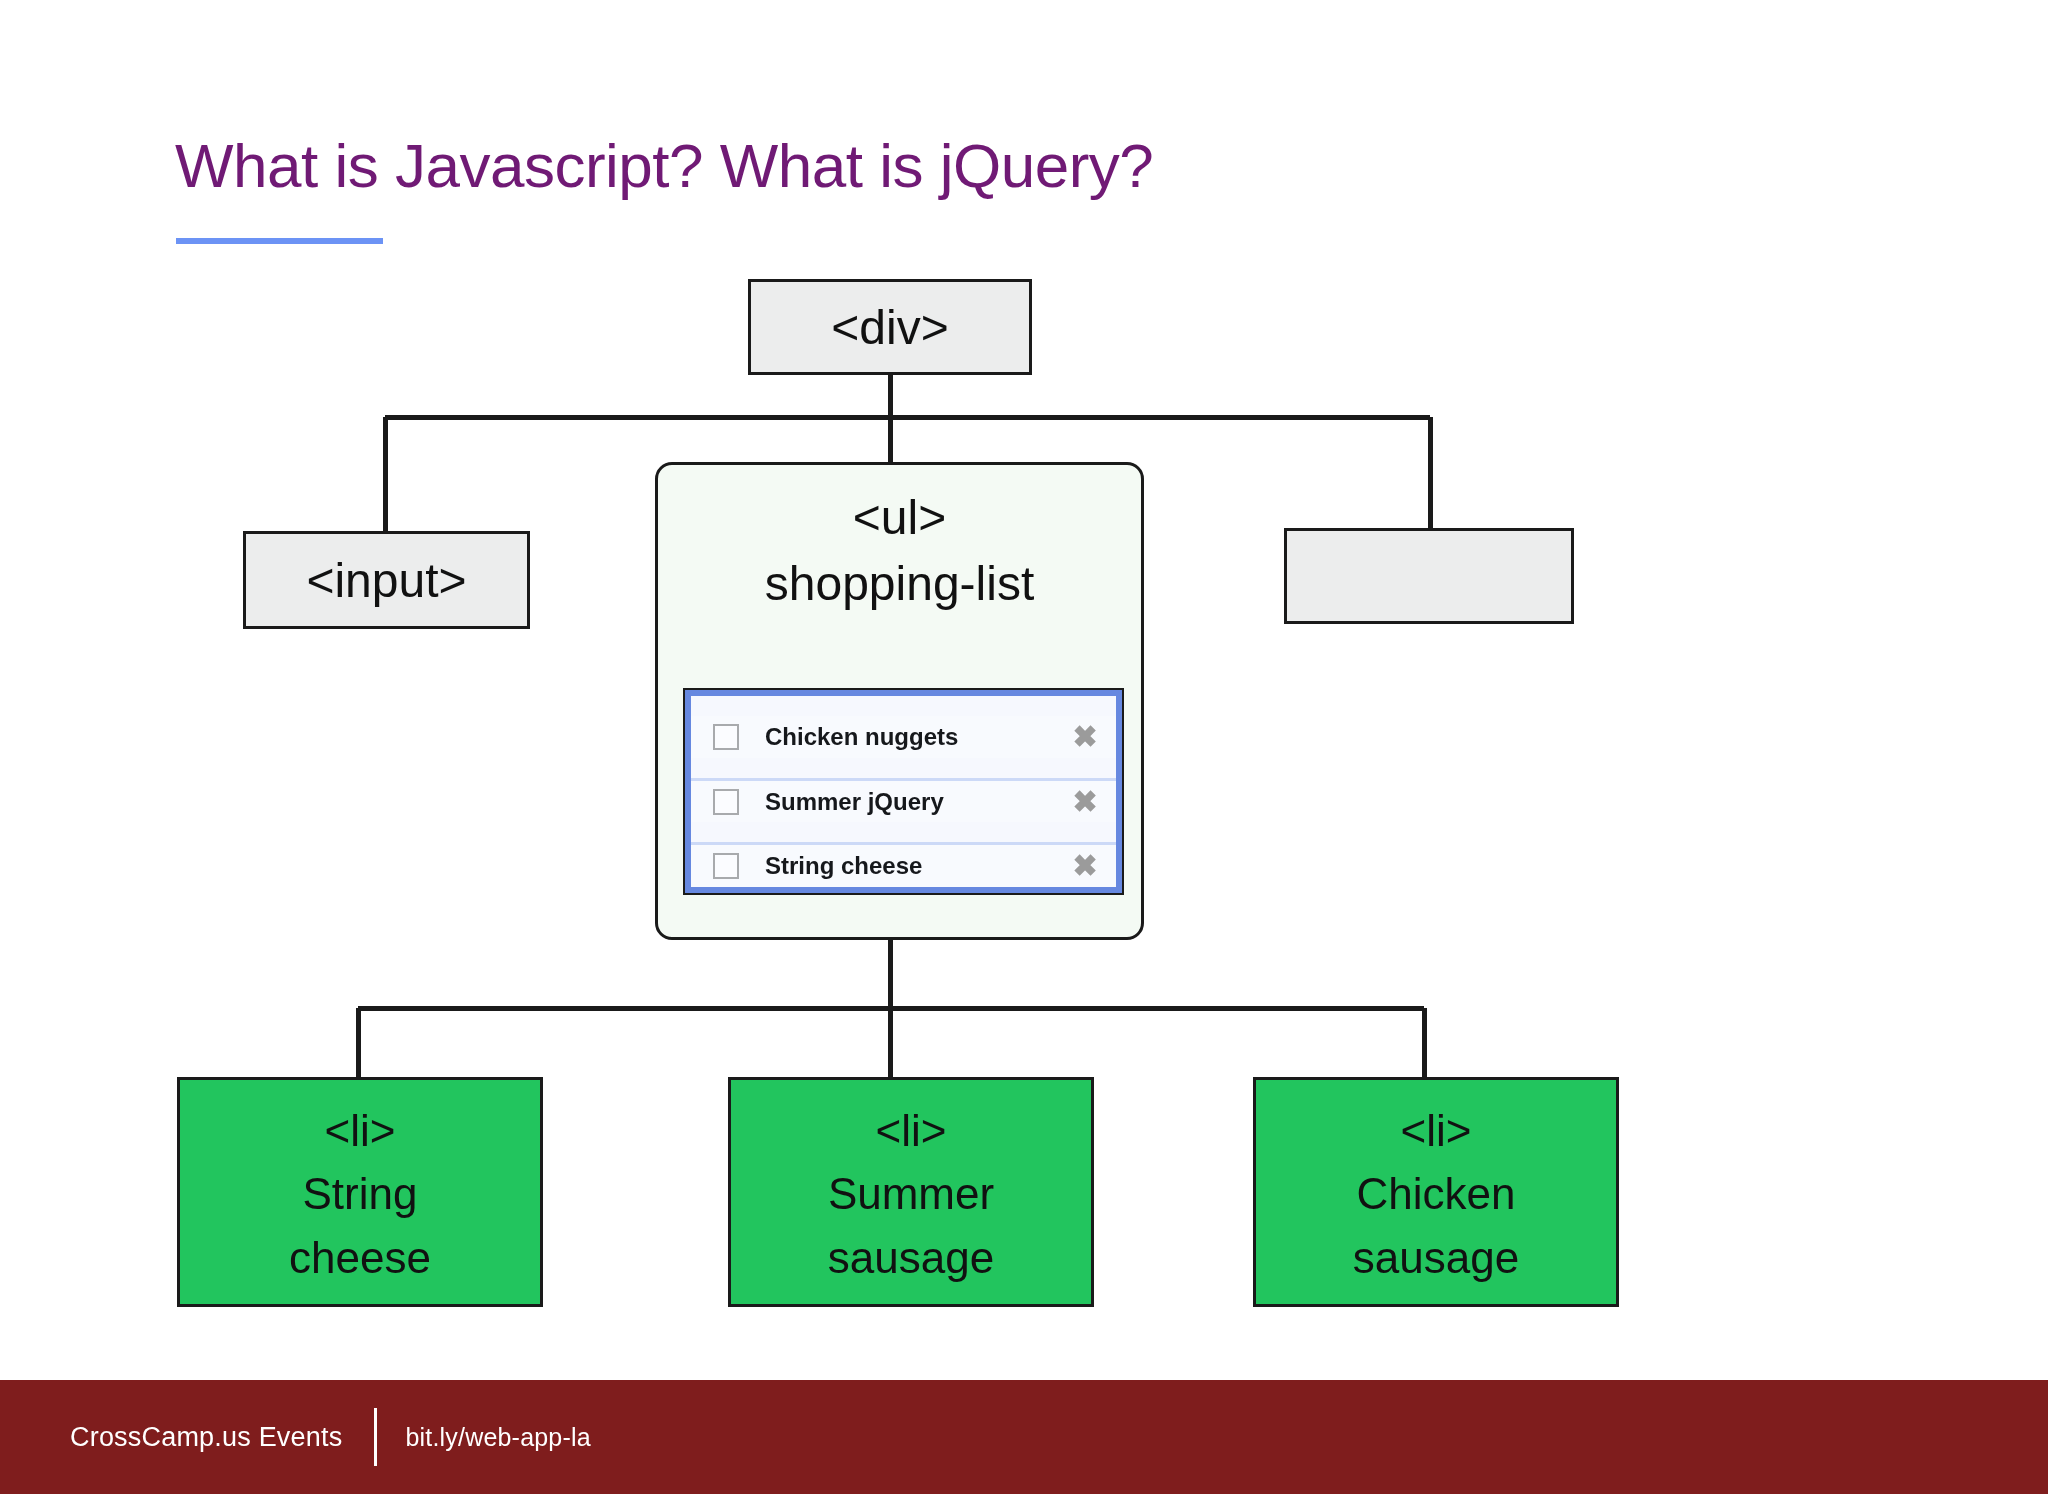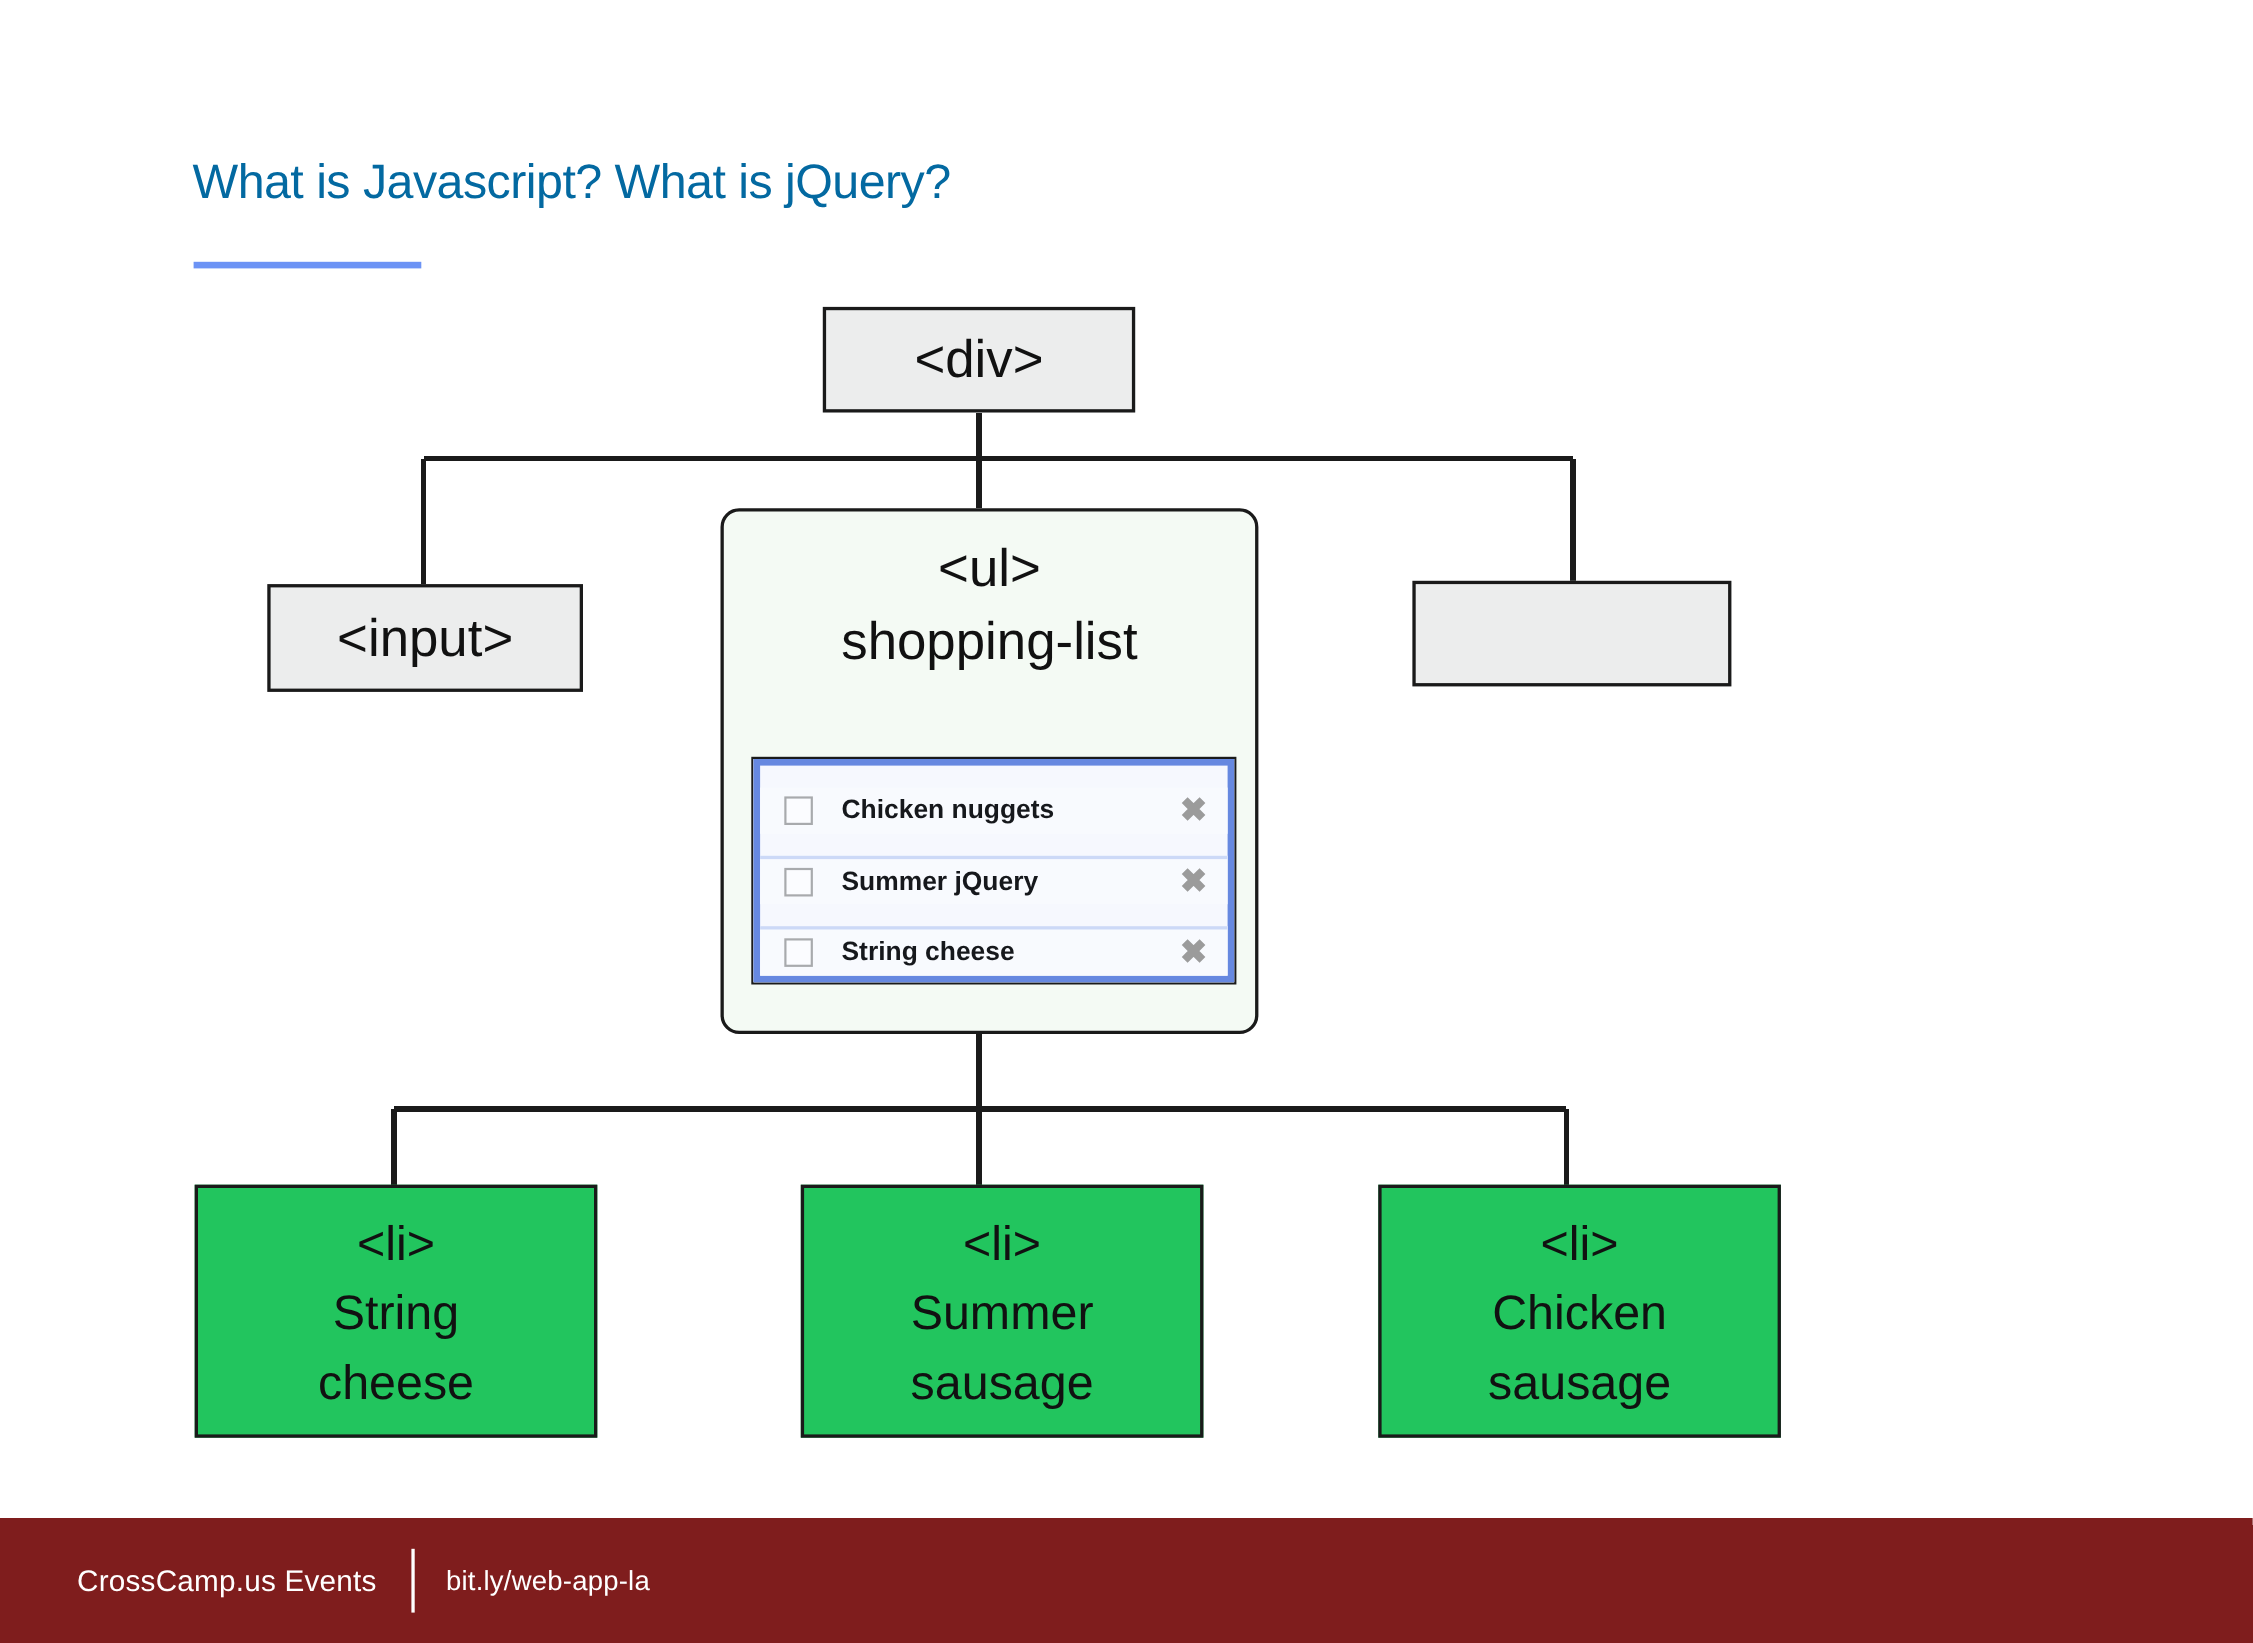--- a/index.html
+++ b/index.html
@@ -18,24 +18,24 @@
     width: 2048px;
     height: 1494px;
     background: #ffffff;
   }
 
   
   .title {
     position: absolute;
     left: 175px;
     top: 128px;
-    font-size: 44px;
+    font-size: 62px;
     line-height: 76px;
     font-weight: 400;
-    color: #0369a1;
+    color: #701a75;
     letter-spacing: -0.5px;
     white-space: nowrap;
   }
   .title-underline {
     position: absolute;
     left: 176px;
     top: 238px;
     width: 207px;
     height: 6px;
     background: #6c93f5;

